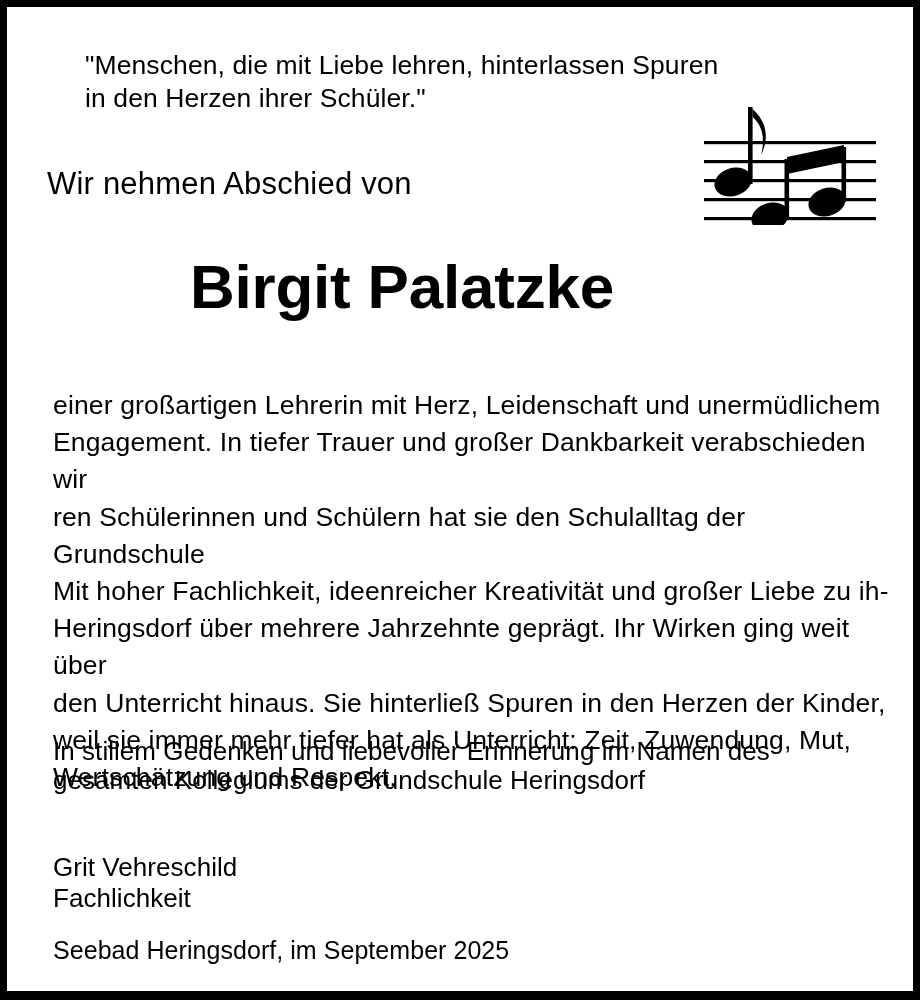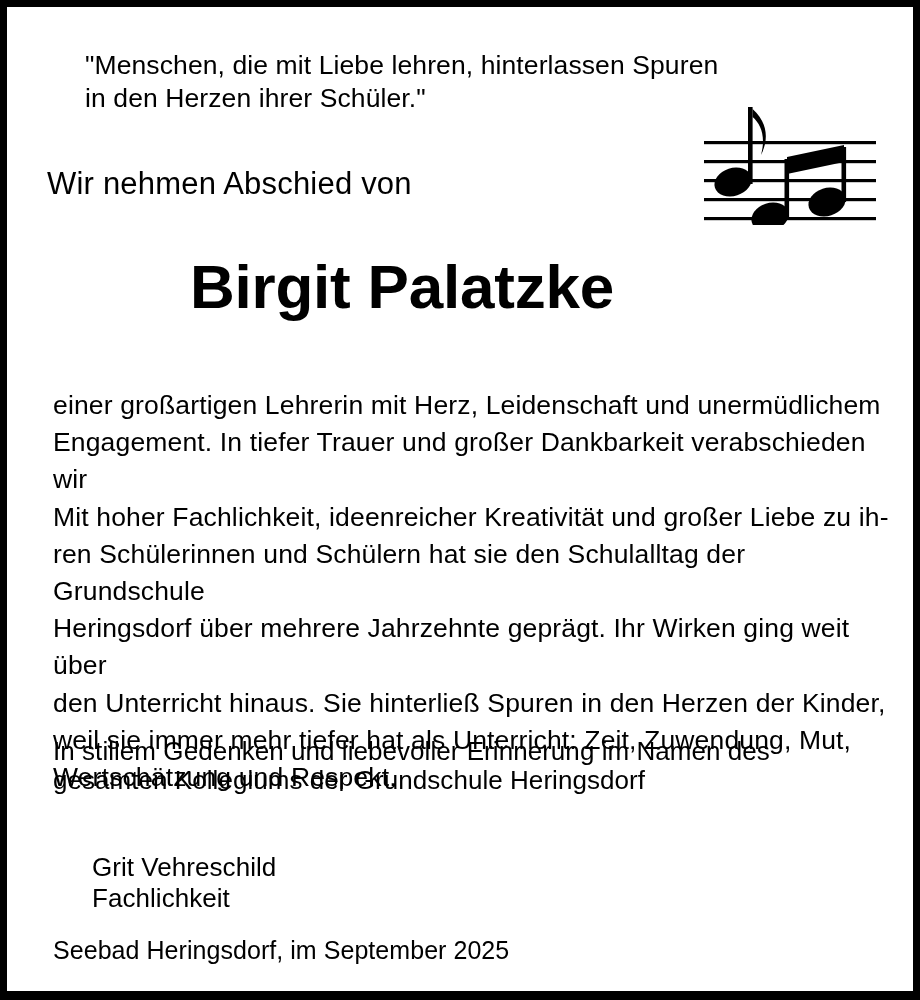--- a/index.html
+++ b/index.html
@@ -116,21 +116,20 @@
     line-height: 28.5px;
     letter-spacing: 0.05px;
   }
 
   
   .signature-block {
     position: absolute;
     left: 46px;
     top: 845px;
     width: 500px;
-    margin-left: 39px;
   }
   .signature-line {
     font-size: 26px;
     line-height: 31px;
     letter-spacing: 0.05px;
   }
 
   
   .place-date {
     position: absolute;
@@ -184,22 +183,22 @@
       </svg>
     </div>
 
     <div class="txt salutation">Wir nehmen Abschied von</div>
 
     <div class="txt deceased-name">Birgit Palatzke</div>
 
     <div class="body-block">
       <div class="txt body-line">einer großartigen Lehrerin mit Herz, Leidenschaft und unermüdlichem</div>
       <div class="txt body-line">Engagement. In tiefer Trauer und großer Dankbarkeit verabschieden wir</div>
+      <div class="txt body-line">ren Schülerinnen und Schülern hat sie den Schulalltag der Grundschule</div>
       <div class="txt body-line">Mit hoher Fachlichkeit, ideenreicher Kreativität und großer Liebe zu ih-</div>
-      <div class="txt body-line">ren Schülerinnen und Schülern hat sie den Schulalltag der Grundschule</div>
       <div class="txt body-line">Heringsdorf über mehrere Jahrzehnte geprägt. Ihr Wirken ging weit über</div>
       <div class="txt body-line">den Unterricht hinaus. Sie hinterließ Spuren in den Herzen der Kinder,</div>
       <div class="txt body-line">weil sie immer mehr tiefer hat als Unterricht: Zeit, Zuwendung, Mut,</div>
       <div class="txt body-line">Wertschätzung und Respekt.</div>
     </div>
 
     <div class="closing-block">
       <div class="txt closing-line">In stillem Gedenken und liebevoller Erinnerung im Namen des</div>
       <div class="txt closing-line">gesamten Kollegiums der Grundschule Heringsdorf</div>
     </div>

